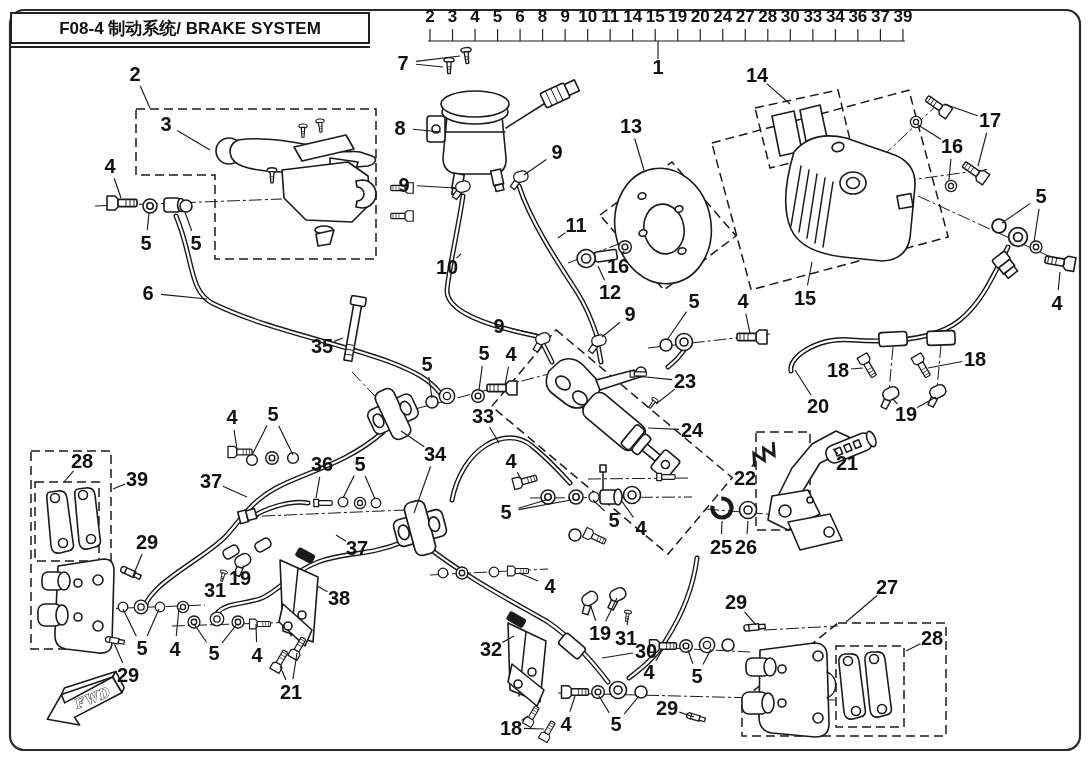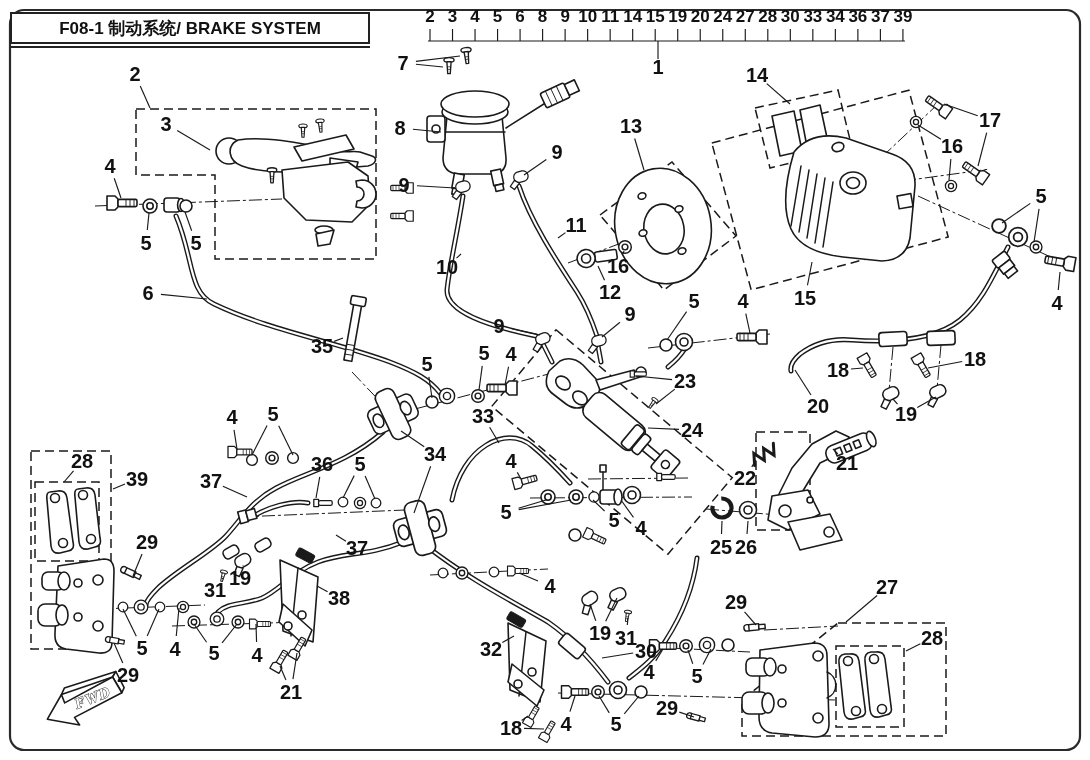--- a/index.html
+++ b/index.html
@@ -23,21 +23,21 @@
              border:2px solid #222;background:#fff;display:flex;align-items:center;
              justify-content:center;font-weight:bold;font-size:17px;color:#111;z-index:3;}
   .title-underline{position:absolute;left:10px;top:46px;width:360px;height:0;
              border-top:2px solid #222;z-index:3;}
 </style>
 </head>
 <body>
 
 <div class="stage">
   <div class="title-box">
-    <span>F08-1 制动系统/ BRAKE SYSTEM</span>
+    <span>F08-4 制动系统/ BRAKE SYSTEM</span>
   </div>
   <div class="title-underline"></div>
 
   <svg viewBox="0 0 1090 760" width="1090" height="760">
     <defs>
       <g id="washer">
           <circle class="p" r="7"></circle>
           <circle class="p" r="3.2"></circle>
         </g>
       <circle id="ringc" class="p" r="6"></circle>

